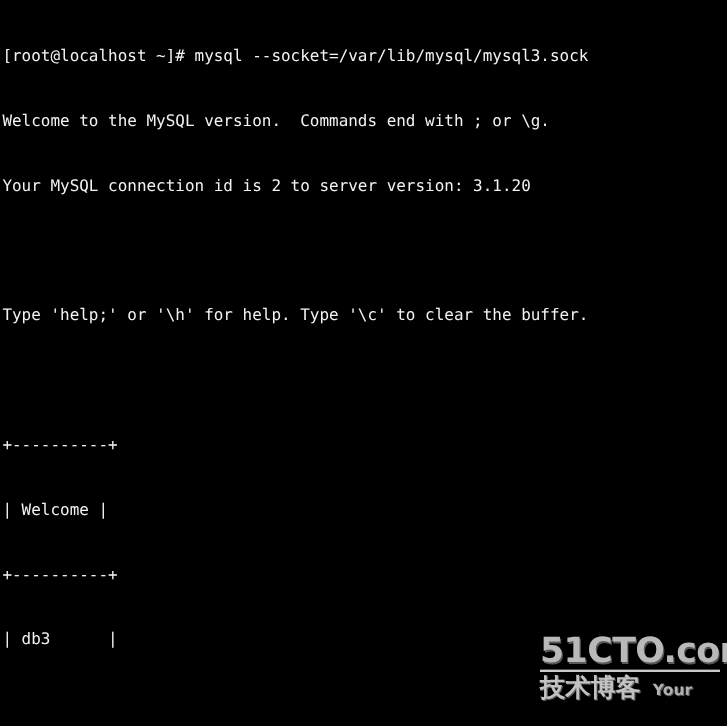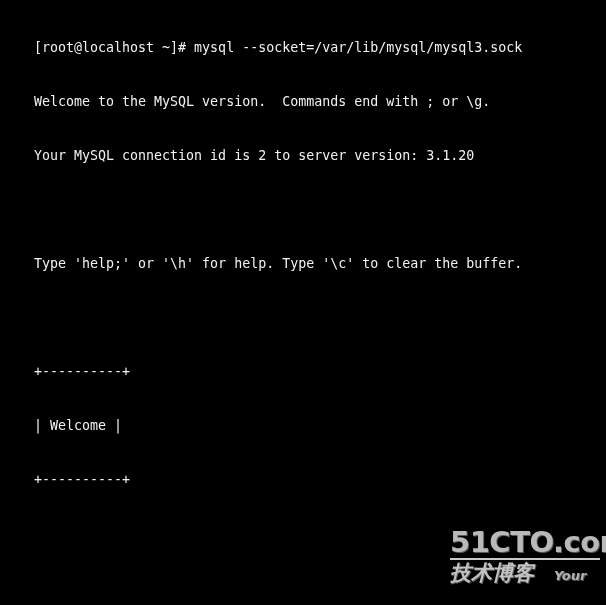--- a/index.html
+++ b/index.html
@@ -28,21 +28,20 @@
     font-size: 13.3px;
     line-height: 18px;
     color: #f2f2f2;
     -webkit-font-smoothing: none;
   }
   .tline {
     display: block;
     height: 18px;
     white-space: pre;
     font-family: "DejaVu Sans Mono", "Liberation Mono", monospace;
-    margin-left: 32px;
   }
   
   #watermark {
     position: absolute;
     right: 6px;
     bottom: 16px;
     width: 150px;
     height: 62px;
     pointer-events: none;
     user-select: none;
@@ -59,22 +58,21 @@
   }
   #wm-rule {
     height: 2px;
     background: #c9c9c9;
     margin: 1px 0 2px 0;
   }
   #wm-bottom {
     display: flex;
     align-items: flex-end;
     justify-content: flex-start;
-    gap: 20px;
-    font-style: italic;
+    gap: 10px;
   }
   #wm-cn {
     font-family: "DejaVu Sans", "Liberation Sans", sans-serif;
     font-weight: bold;
     font-size: 21px;
     line-height: 23px;
     color: #c2c2c2;
     letter-spacing: 0px;
     text-shadow: 1px 1px 0 #5a5a5a;
   }
@@ -95,20 +93,21 @@
   <div id="screen">
     <span class="tline">[root@localhost ~]# mysql --socket=/var/lib/mysql/mysql3.sock</span>
     <span class="tline">Welcome to the MySQL version.  Commands end with ; or \g.</span>
     <span class="tline">Your MySQL connection id is 2 to server version: 3.1.20</span>
     <span class="tline"></span>
     <span class="tline">Type 'help;' or '\h' for help. Type '\c' to clear the buffer.</span>
     <span class="tline"></span>
     <span class="tline">+----------+</span>
     <span class="tline">| Welcome |</span>
     <span class="tline">+----------+</span>
+    <span class="tline">| db3      |</span>
     
     
     
     
     
     
     
     
     
     

